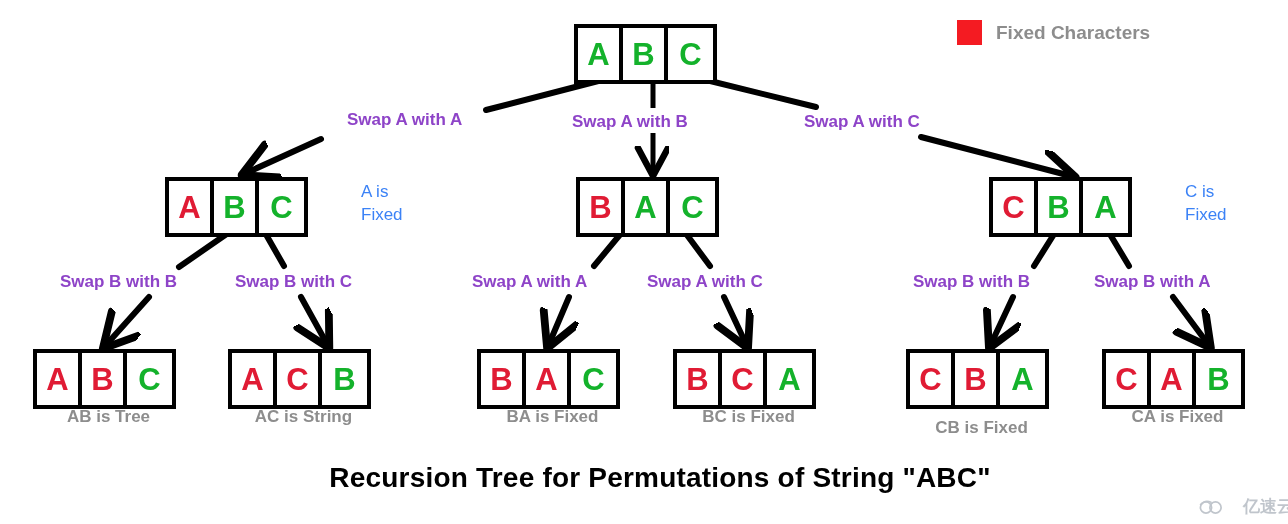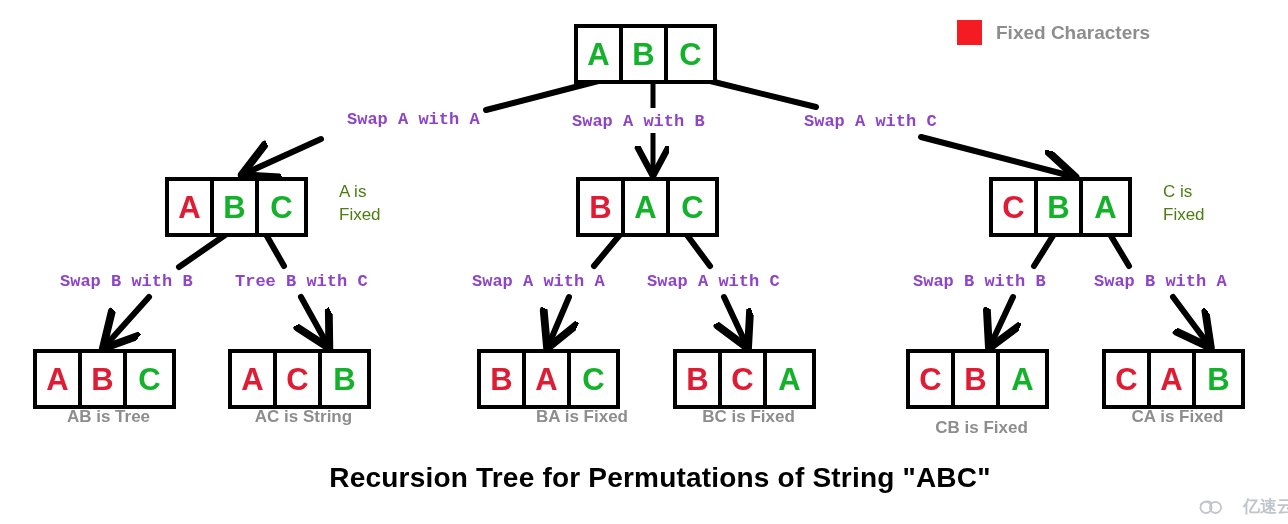--- a/index.html
+++ b/index.html
@@ -52,32 +52,33 @@
   .cell.red   { color: #e01b34; }
   .cell.green { color: #14b22b; }
 
   
   .swap-label {
     position: absolute;
     color: #8e44c8;
     font-size: 17px;
     font-weight: bold;
     white-space: nowrap;
-    font-family: Liberation Mono, monospace;
+    font-family: Liberation Sans, sans-serif;
     text-align: center;
   }
   
   .side-note {
     position: absolute;
-    color: #4d7c0f;
+    color: #3b82f6;
     font-size: 17px;
     font-weight: normal;
     line-height: 1.35;
     width: 70px;
     font-family: "Liberation Sans", sans-serif;
+    margin-left: 22px;
   }
   .leaf-note {
     position: absolute;
     color: #8d8d8d;
     font-size: 17px;
     font-weight: bold;
     white-space: nowrap;
     text-align: center;
     font-family: "Liberation Sans", sans-serif;
   }
@@ -201,21 +202,21 @@
   </div>
 
   <div class="node" style="left:973px; top:177px;">
     <div class="cell red">C</div>
     <div class="cell green">B</div>
     <div class="cell green">A</div>
   </div>
   <div class="side-note" style="left:1147px; top:181px;">C is Fixed</div>
 
   <div class="swap-label" style="left:44px; top:272px;">Swap B with B</div>
-  <div class="swap-label" style="left:219px; top:272px;">Tree B with C</div>
+  <div class="swap-label" style="left:219px; top:272px;">Swap B with C</div>
   <div class="swap-label" style="left:456px; top:272px;">Swap A with A</div>
   <div class="swap-label" style="left:631px; top:272px;">Swap A with C</div>
   <div class="swap-label" style="left:897px; top:272px;">Swap B with B</div>
   <div class="swap-label" style="left:1078px; top:272px;">Swap B with A</div>
 
   <div class="node" style="left:17px; top:349px;">
     <div class="cell red">A</div>
     <div class="cell red">B</div>
     <div class="cell green">C</div>
   </div>
@@ -226,21 +227,21 @@
     <div class="cell red">C</div>
     <div class="cell green">B</div>
   </div>
   <div class="leaf-note" style="left:212px; top:407px; width:151px;">AC is String</div>
 
   <div class="node" style="left:461px; top:349px;">
     <div class="cell red">B</div>
     <div class="cell red">A</div>
     <div class="cell green">C</div>
   </div>
-  <div class="leaf-note" style="left:461px; top:407px; width:151px;text-align:right;">BA is Fixed</div>
+  <div class="leaf-note" style="left:461px; top:407px; width:151px;">BA is Fixed</div>
 
   <div class="node" style="left:657px; top:349px;">
     <div class="cell red">B</div>
     <div class="cell red">C</div>
     <div class="cell green">A</div>
   </div>
   <div class="leaf-note" style="left:657px; top:407px; width:151px;">BC is Fixed</div>
 
   <div class="node" style="left:890px; top:349px;">
     <div class="cell red">C</div>

